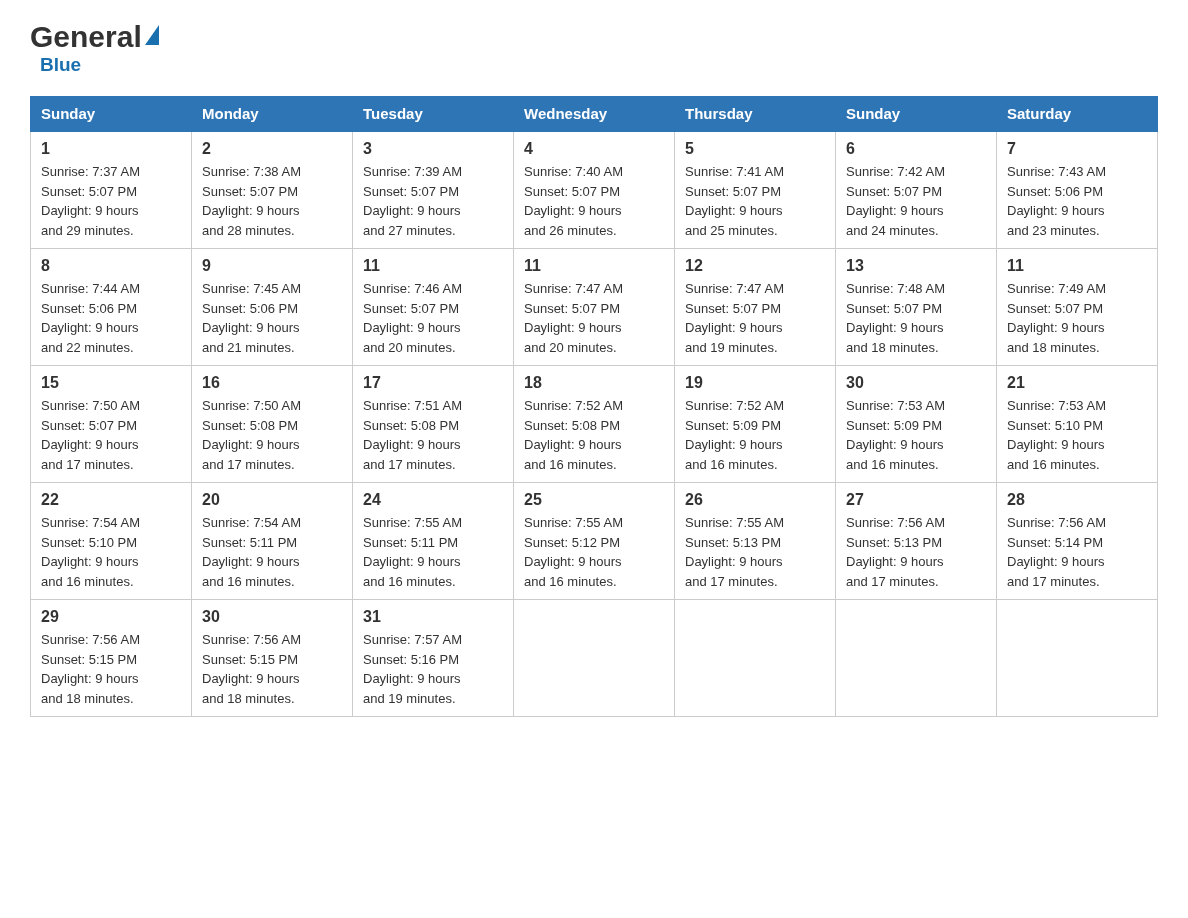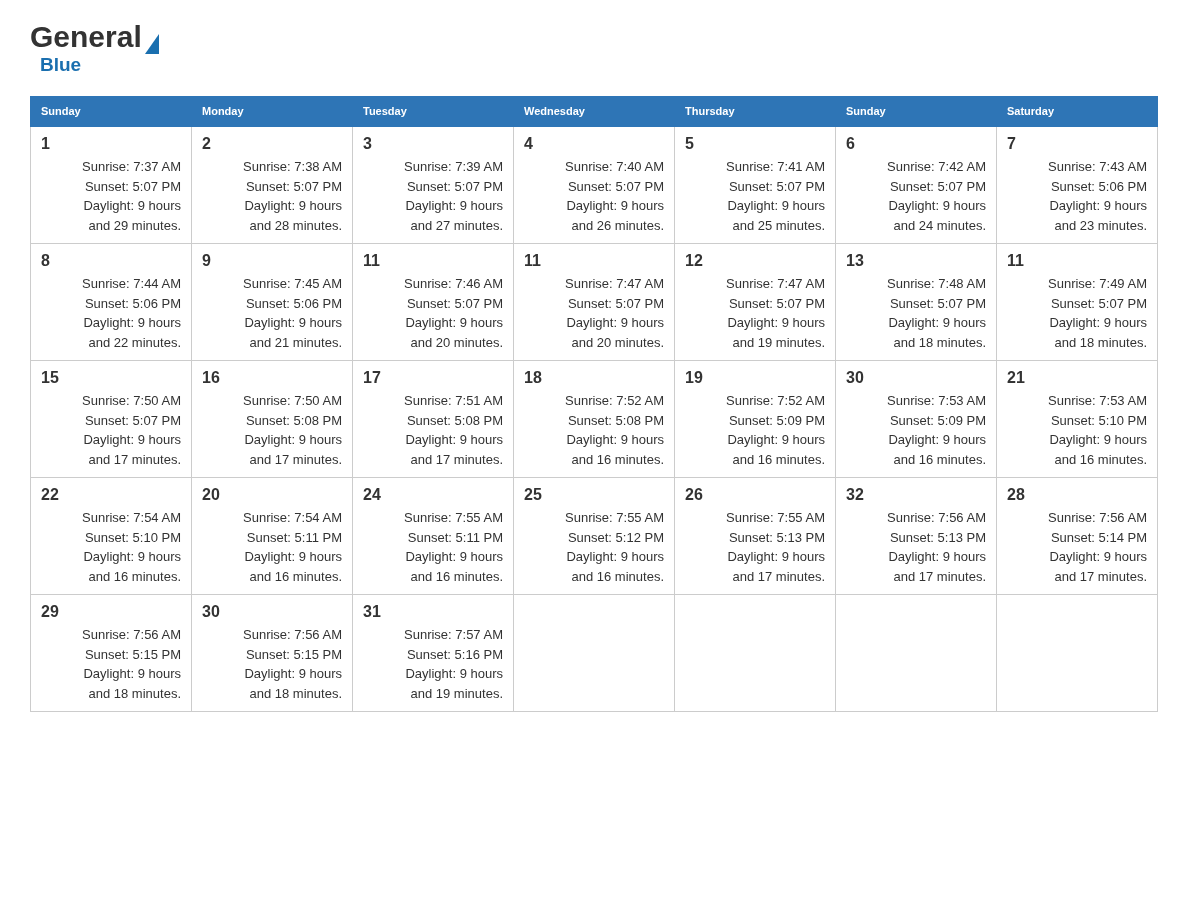--- a/index.html
+++ b/index.html
@@ -22,21 +22,21 @@
       align-items: flex-start;
     }
     .logo-blue {
       color: #1a6faf;
       font-size: 19px;
       font-weight: bold;
       margin-left: 10px;
     }
     .logo-top {
       display: flex;
-      align-items: flex-end;
+      align-items: center;
     }
     .logo-triangle {
       width: 0;
       height: 0;
       border-left: 14px solid transparent;
       border-bottom: 20px solid #1a6faf;
       margin-left: 3px;
       margin-top: -4px;
     }
     .title-section {
@@ -54,21 +54,21 @@
       margin-top: 4px;
     }
     table {
       width: 100%;
       border-collapse: collapse;
       table-layout: fixed;
     }
     thead tr th {
       background-color: #2e75b6;
       color: #fff;
-      font-size: 11px;
+      font-size: 15px;
       font-weight: bold;
       padding: 8px 10px;
       text-align: left;
       border: 1px solid #2e75b6;
     }
     tbody tr td {
       vertical-align: top;
       padding: 8px 10px;
       border: 1px solid #ccc;
       font-size: 13px;
@@ -81,21 +81,20 @@
     }
     .day-num {
       font-size: 16px;
       font-weight: bold;
       display: block;
       margin-bottom: 4px;
     }
     .day-info {
       font-size: 13px;
       line-height: 1.5;
-      text-align: right;
     }
     tbody tr td:first-child .day-num,
     tbody tr th:first-child {
       color: inherit;
     }
     tbody tr td.empty {
       background: #fff;
     }
     thead tr th:first-child { border-radius: 0; }
     .row-border-top {
@@ -237,21 +236,21 @@
         </td>
         <td>
           <span class="day-num">25</span>
           <div class="day-info">Sunrise: 7:55 AM<br>Sunset: 5:12 PM<br>Daylight: 9 hours<br>and 16 minutes.</div>
         </td>
         <td>
           <span class="day-num">26</span>
           <div class="day-info">Sunrise: 7:55 AM<br>Sunset: 5:13 PM<br>Daylight: 9 hours<br>and 17 minutes.</div>
         </td>
         <td>
-          <span class="day-num">32</span>
+          <span class="day-num">27</span>
           <div class="day-info">Sunrise: 7:56 AM<br>Sunset: 5:13 PM<br>Daylight: 9 hours<br>and 17 minutes.</div>
         </td>
         <td>
           <span class="day-num">28</span>
           <div class="day-info">Sunrise: 7:56 AM<br>Sunset: 5:14 PM<br>Daylight: 9 hours<br>and 17 minutes.</div>
         </td>
       </tr>
       <tr>
         <td>
           <span class="day-num">29</span>

